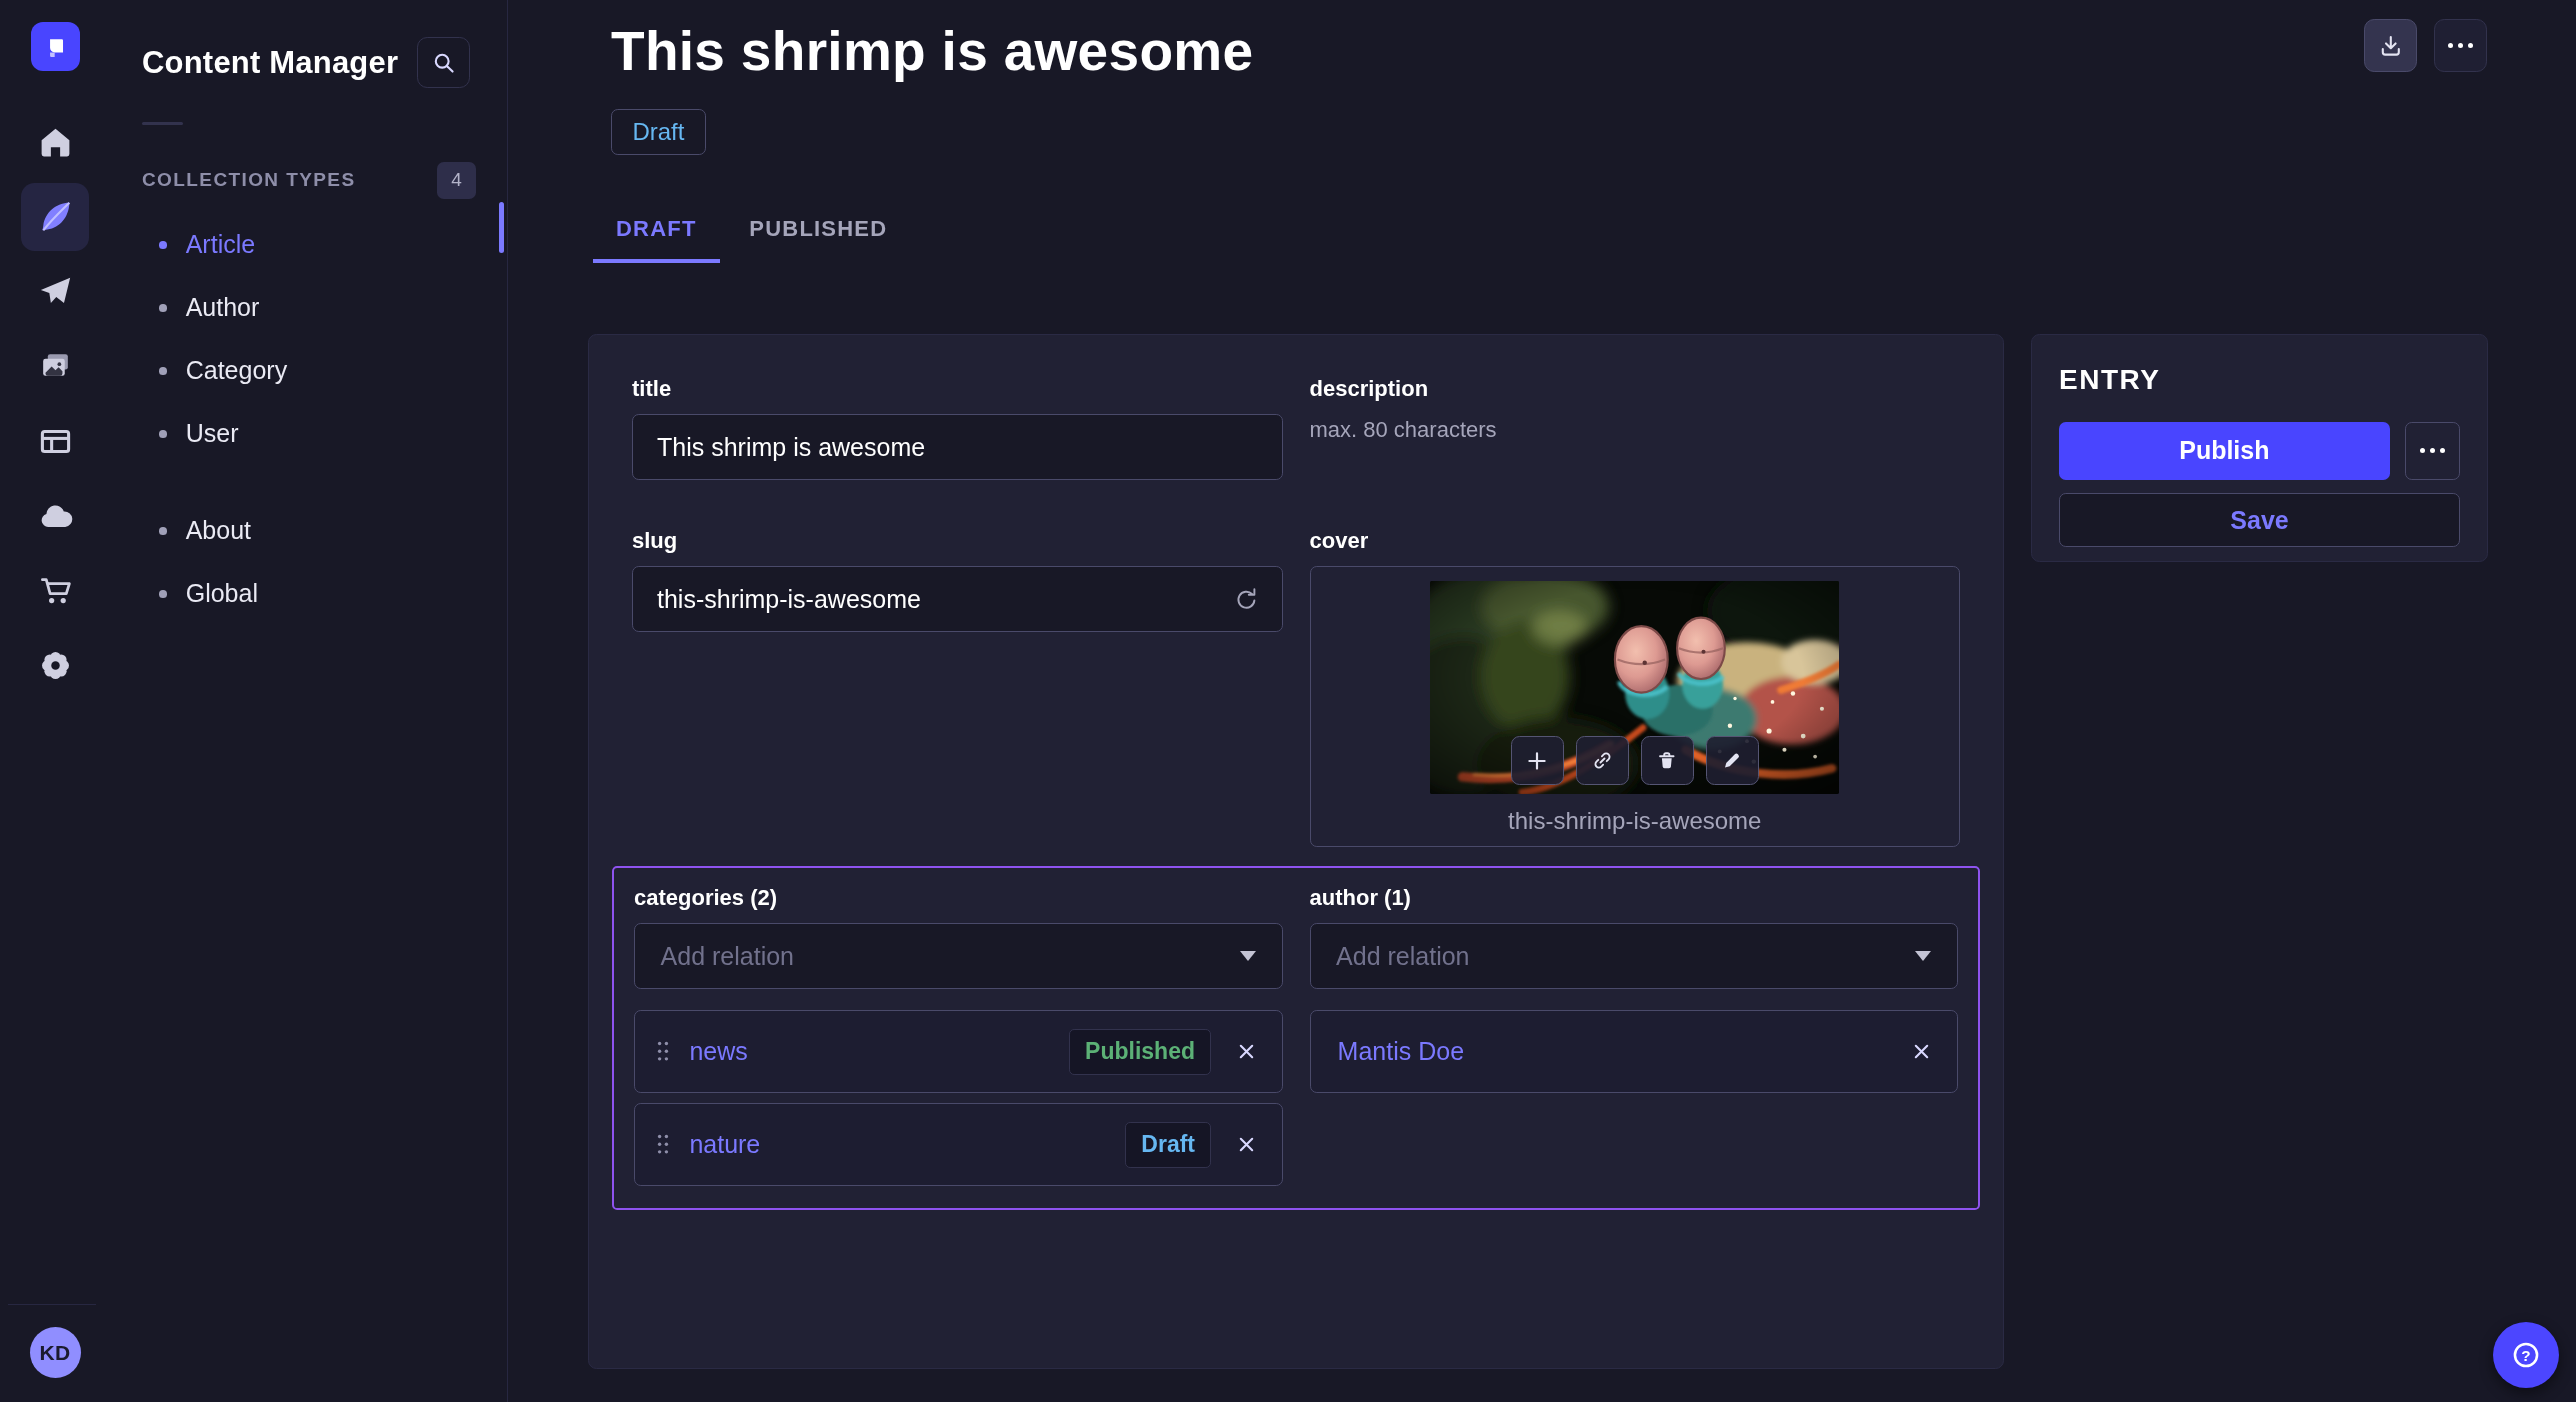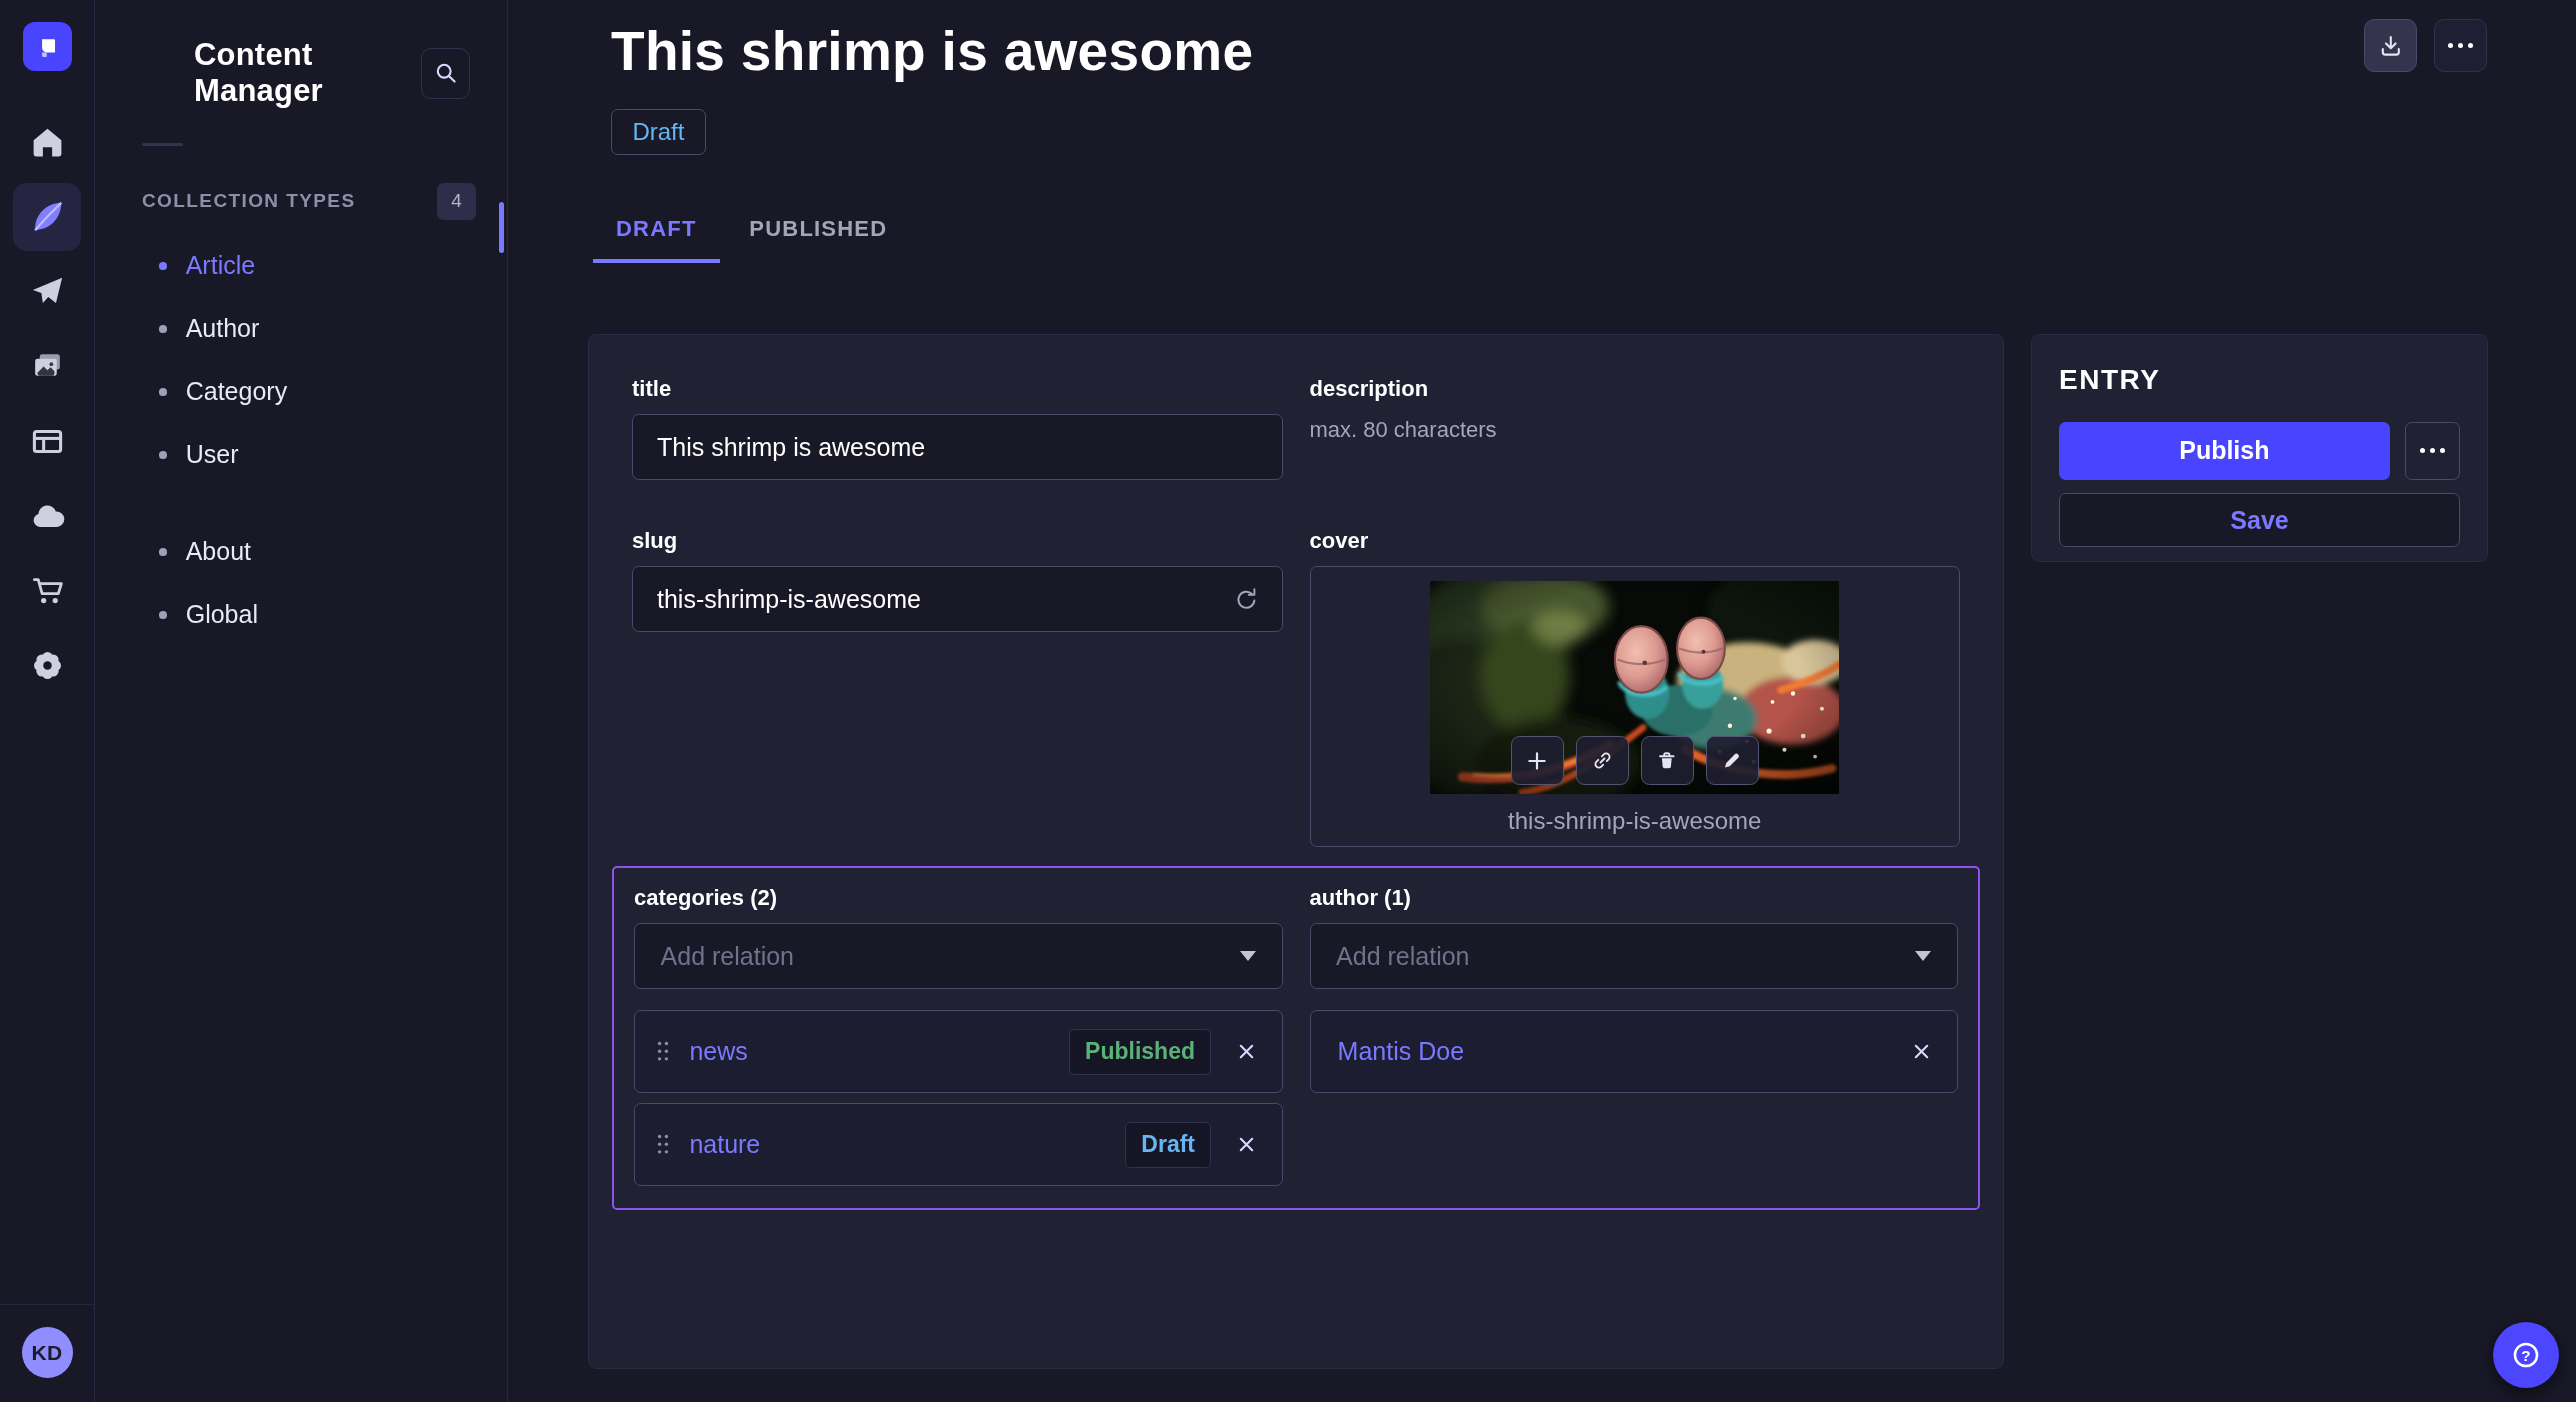--- a/index.html
+++ b/index.html
@@ -3,39 +3,39 @@
 <meta charset="utf-8">
 <style>
   * { box-sizing: border-box; }
   html,body { margin:0; padding:0; background:#181826; }
   .page {
     position:relative; width:2576px; height:1402px; overflow:hidden;
     background:#181826; color:#fff;
     font-family:"Liberation Sans", sans-serif;
   }
   
-  .rail { position:absolute; left:0; top:0; width:95px; height:100%;
+  .rail { position:absolute; left:8px; top:0; width:95px; height:100%;
     background:#181826; border-right:0.9px solid #272741;
     display:flex; flex-direction:column; align-items:center; }
   .logo { margin-top:22px; width:49px; height:49px; border-radius:12px;
     background:#4945ff; display:grid; place-items:center; cursor:pointer; }
   .rail-items { margin-top:37px; display:flex; flex-direction:column; gap:6.8px; }
   .rail-item { width:68px; height:68px; border-radius:13.6px; display:grid;
     place-items:center; cursor:pointer; }
   .rail-item.active { background:#252542; }
   .rail-bottom { margin-top:auto; width:95px; border-top:0.9px solid #272741;
     padding:22px 0 24px; display:grid; place-items:center; }
   .avatar { width:51px; height:51px; border-radius:50%; background:#908eff;
     color:#1b1b2e; font-weight:bold; font-size:21px; display:grid;
     place-items:center; cursor:pointer; letter-spacing:0.4px; }
   
   .sidebar { position:absolute; left:96px; top:0; width:412px; height:100%;
     background:#181826; border-right:0.9px solid #272741; padding-top:37px; }
   .sb-head { display:flex; align-items:center; justify-content:space-between;
-    padding:0 37px 0 58px;margin-left:40px; }
+    padding:0 37px 0 46px; }
   .sb-title { margin:0; font-size:31px; font-weight:700; letter-spacing:0.2px; }
   .sb-search { width:53px; height:51px; border-radius:10.2px;
     border:0.9px solid #32324d; background:transparent; display:grid;
     place-items:center; cursor:pointer; }
   .sb-divider { width:41px; height:2.6px; background:#32324d; border-radius:1.7px;
     margin:34px 0 36px 46px; }
   .sb-sec-head { display:flex; align-items:center; justify-content:space-between;
     padding:0 31px 0 46px; height:39px; }
   .sb-sec-label { font-size:19px; font-weight:700; letter-spacing:1.4px; color:#8e8ea9; }
   .sb-badge { min-width:39px; height:37px; padding:0 8.5px; border-radius:6.8px;

